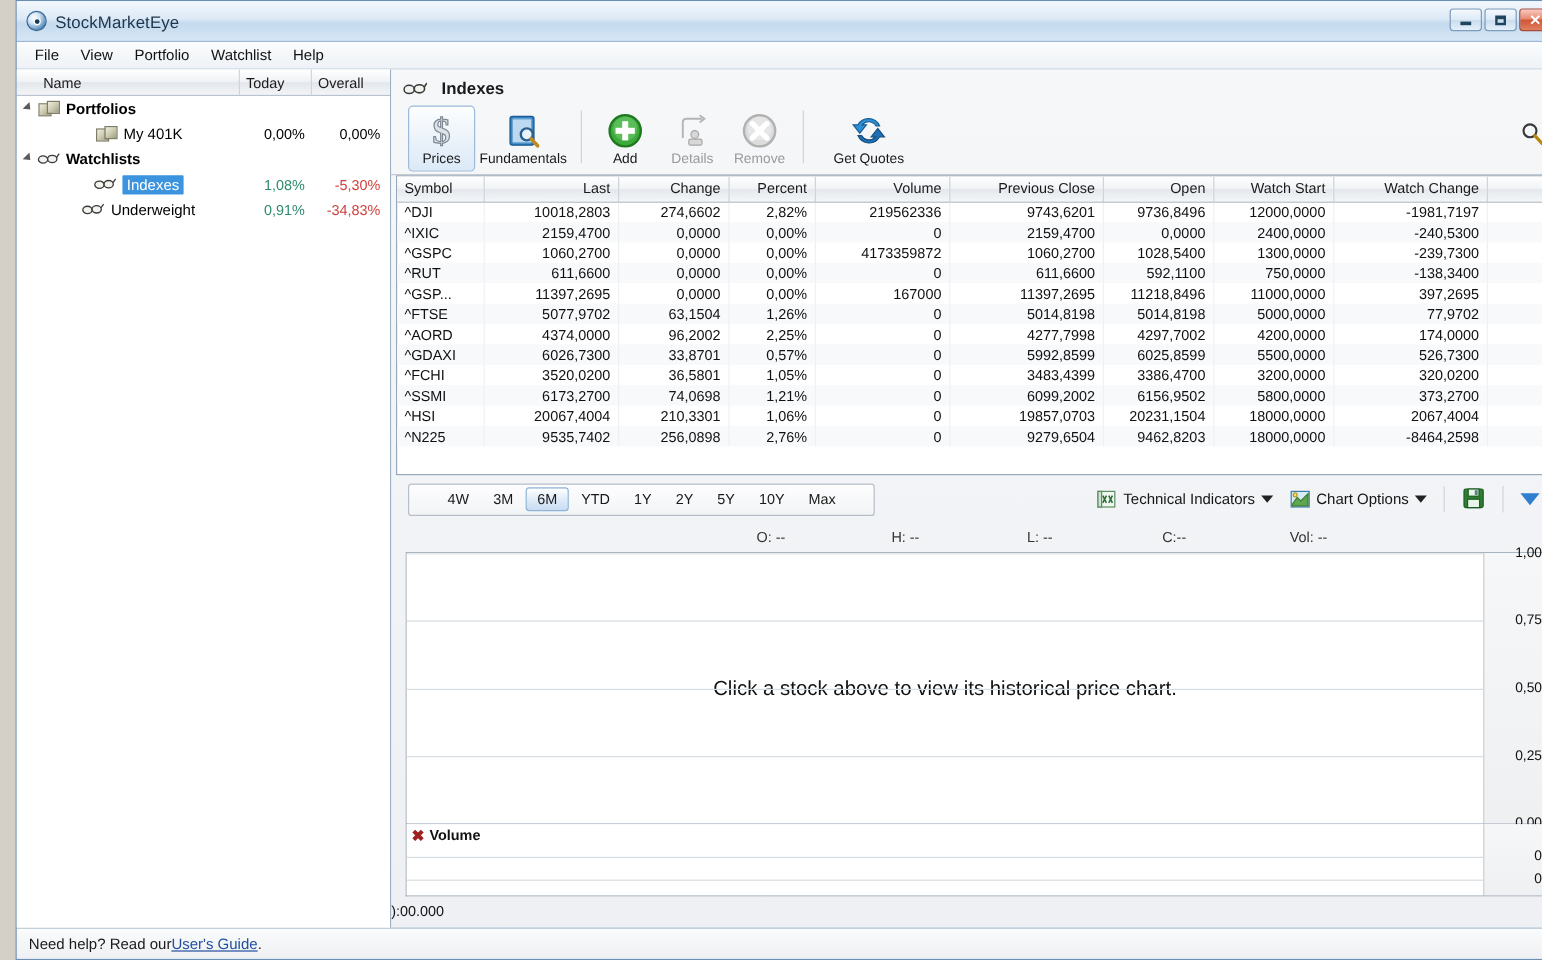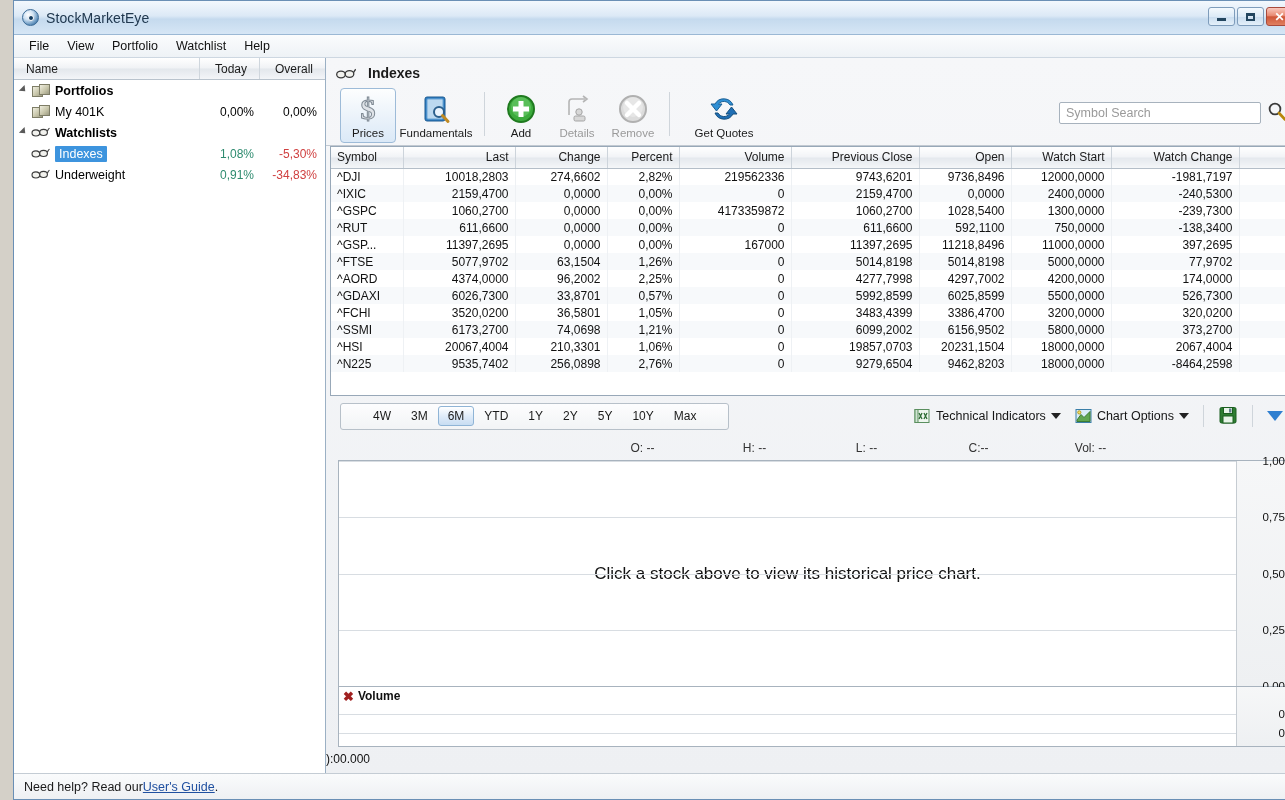--- a/index.html
+++ b/index.html
@@ -75,37 +75,37 @@
     border-right: 1px solid #9bb0c4;
     display: flex; flex-direction: column;
     margin: 0 0 0 0;
   }
   #tree-header {
     display: flex; height: 22px; flex: 0 0 22px;
     background: linear-gradient(to bottom, #ffffff 0%, #f0f2f5 48%, #e3e7ec 52%, #f3f5f8 100%);
     border-bottom: 1px solid #b9c3cd;
     font-size: 12px; color: #1a1a1a;
   }
-  #tree-header .th { display: flex; align-items: center; padding: 0 12px; border-right: 1px solid #cfd6dd; }
+  #tree-header .th { display: flex; align-items: center; padding: 0 22px; border-right: 1px solid #cfd6dd; }
   #tree-header .th.name { flex: 1 1 auto; justify-content: flex-start; }
   #tree-header .th.today { width: 60px; justify-content: flex-end; }
   #tree-header .th.overall { width: 65px; justify-content: flex-end; border-right: none; }
 
   #tree-body { flex: 1 1 auto; overflow: hidden; position: relative; background: #fff; }
   .trow { display: flex; align-items: center; height: 21px; font-size: 12.5px; color: #000; }
   .trow .lbl-wrap { flex: 1 1 auto; display: flex; align-items: center; min-width: 0; padding-left: 4px; }
   .trow .v-today { width: 60px; text-align: right; padding-right: 6px; font-size: 12px; }
   .trow .v-overall { width: 65px; text-align: right; padding-right: 8px; font-size: 12px; }
   .pos { color: #2e8b6f; }
   .neg { color: #d04040; }
   .tlabel { white-space: nowrap; }
   .tlabel.bold { font-weight: bold; }
   .tlabel.sel { background: #3d94de; color: #fff; padding: 1px 4px; border-radius: 1px; }
   .indent1 { padding-left: 6px; }
-  .indent2 { padding-left: 26px; }
+  .indent2 { padding-left: 26px; justify-content: center; }
 
   .twisty {
     width: 11px; height: 11px; flex: 0 0 11px; margin-right: 2px;
     display: flex; align-items: center; justify-content: center;
   }
   .twisty i {
     width: 0; height: 0;
     border-left: 5px solid #5a5a5a;
     border-top: 4px solid transparent;
     border-bottom: 4px solid transparent;
@@ -460,21 +460,20 @@
           <span class="icon32">
             <svg width="32" height="32" viewBox="0 0 32 32">
               <path d="M25 12 A10 10 0 0 0 7 11 L3 11 L8.5 18 L14 11 L10.5 11 A7 7 0 0 1 22 12 Z" fill="#2f8fd4" stroke="#1b5f94" stroke-width="1"></path>
               <path d="M7 20 A10 10 0 0 0 25 21 L29 21 L23.5 14 L18 21 L21.5 21 A7 7 0 0 1 10 20 Z" fill="#1f6fb5" stroke="#154f7d" stroke-width="1"></path>
             </svg>
           </span>
           <span>Get Quotes</span>
         </div>
 
         <div id="searchwrap">
-          <input id="search-input" type="text" placeholder="Symbol Search" style="">
           <span>
             <svg width="20" height="20" viewBox="0 0 20 20">
               <circle cx="8" cy="8" r="5.4" fill="none" stroke="#3a3a3a" stroke-width="1.8"></circle>
               <line x1="12" y1="12" x2="18" y2="18.5" stroke="#b8860b" stroke-width="2.6" stroke-linecap="round"></line>
             </svg>
           </span>
         </div>
       </div>
 
       <div id="tablewrap">

